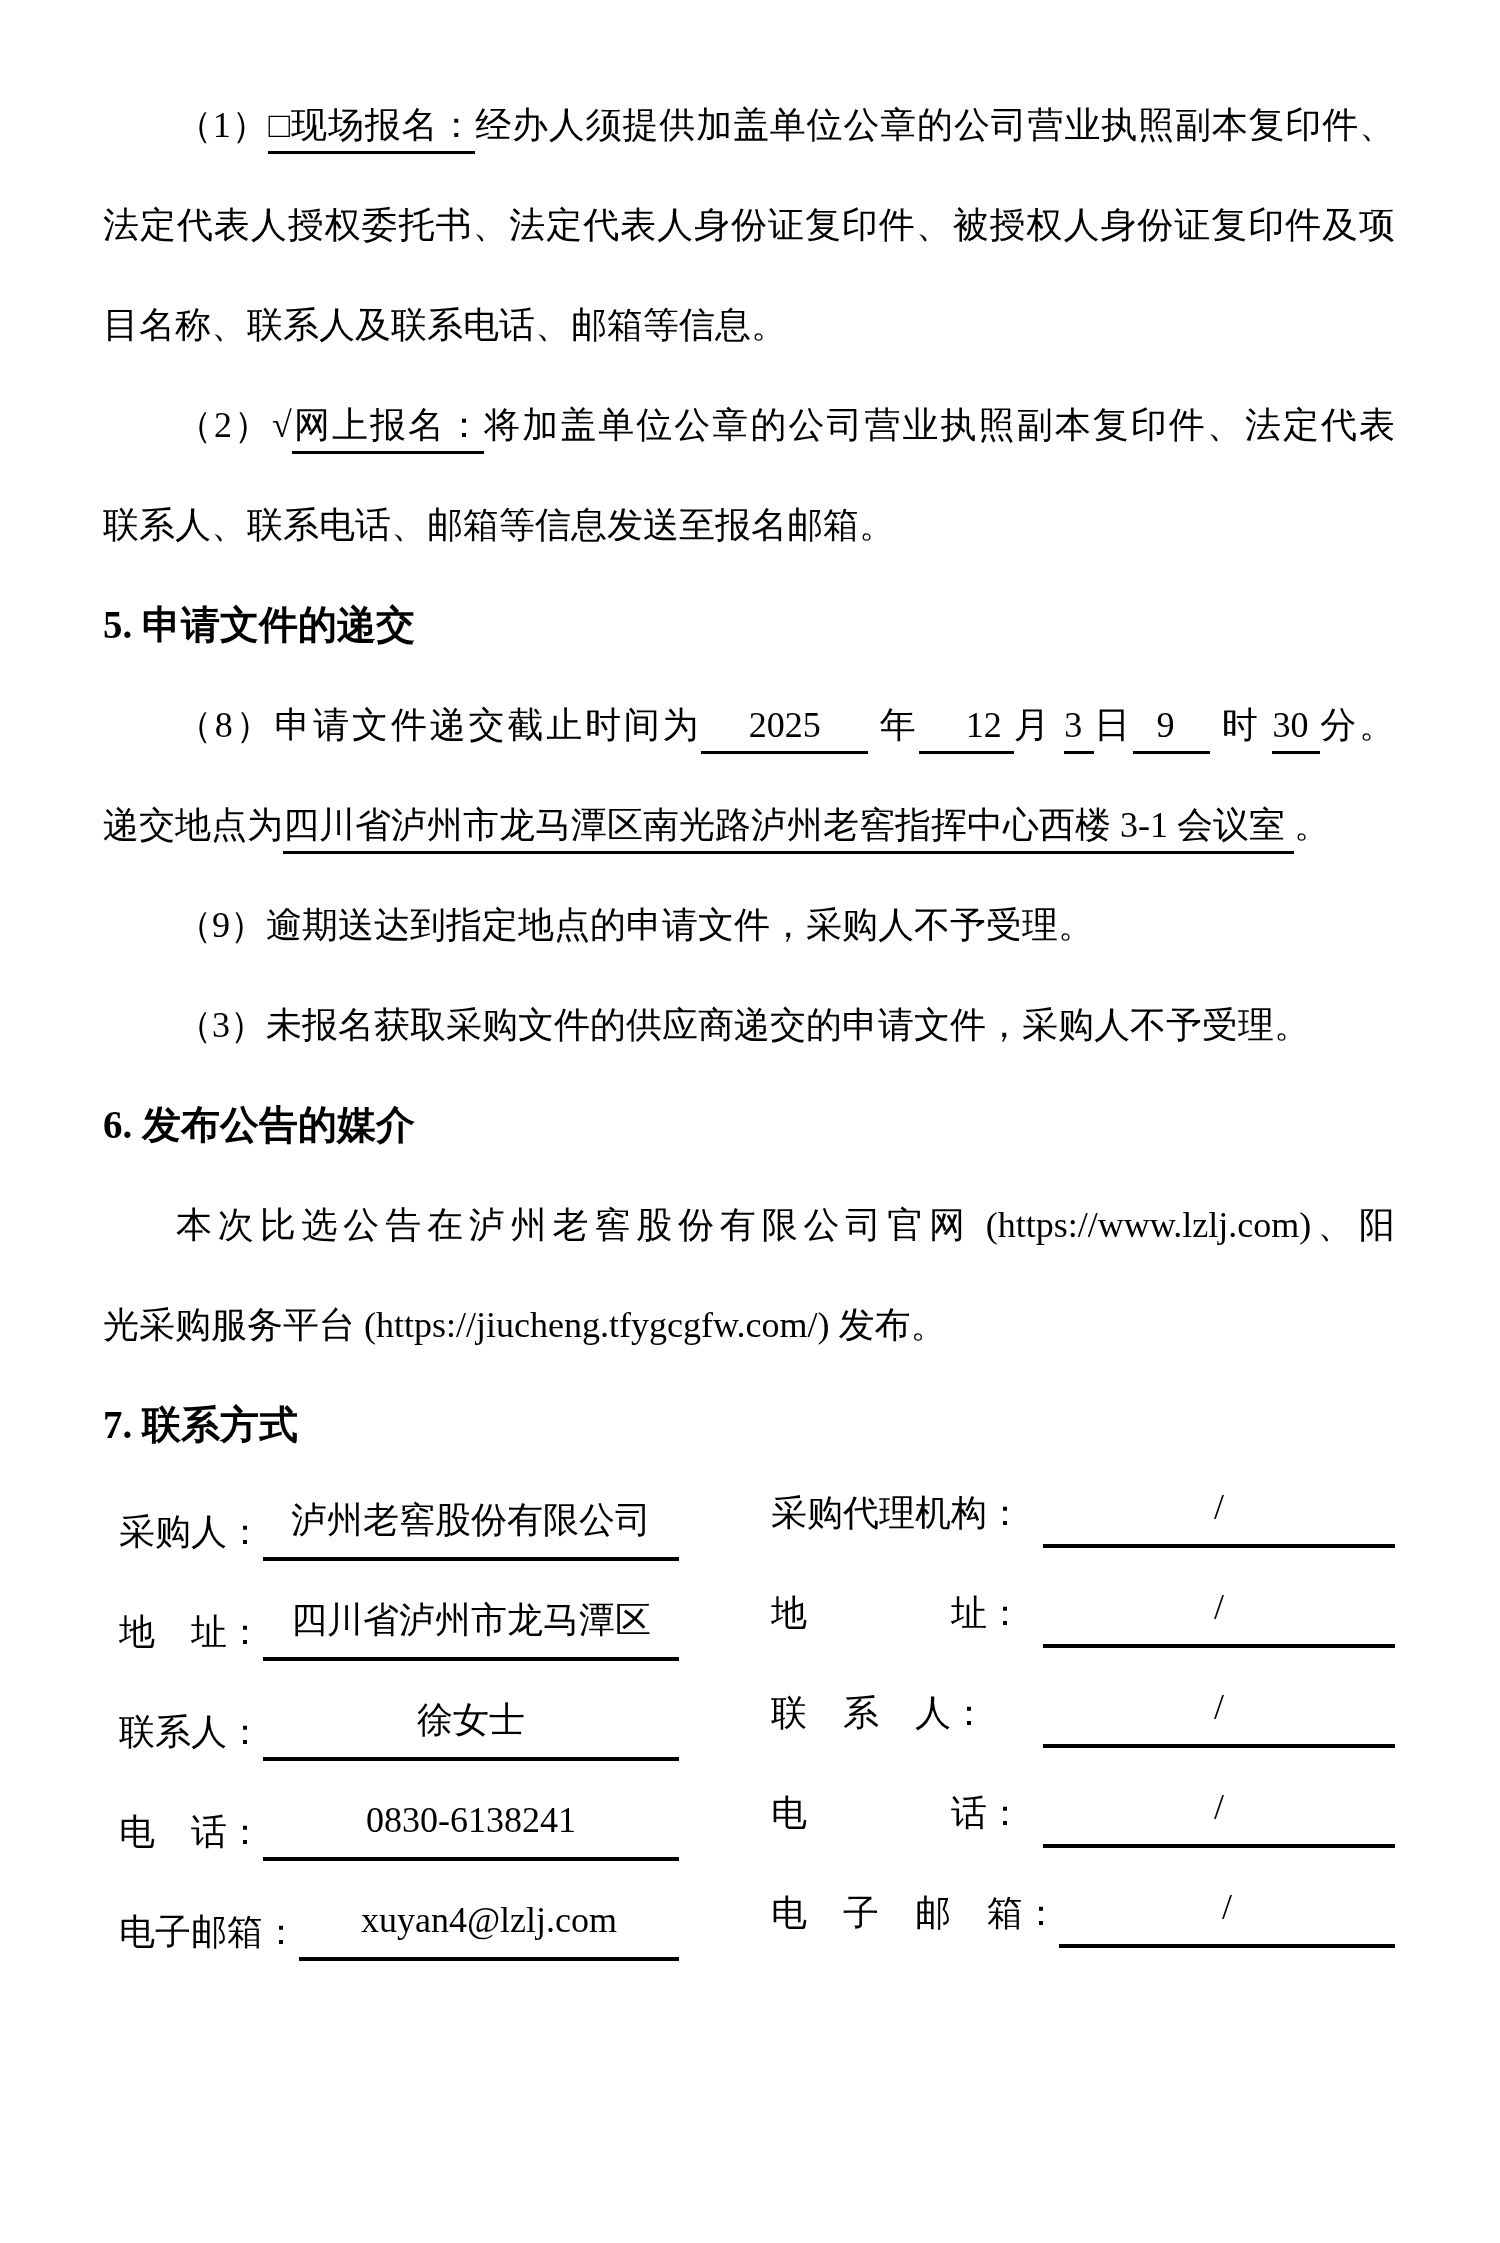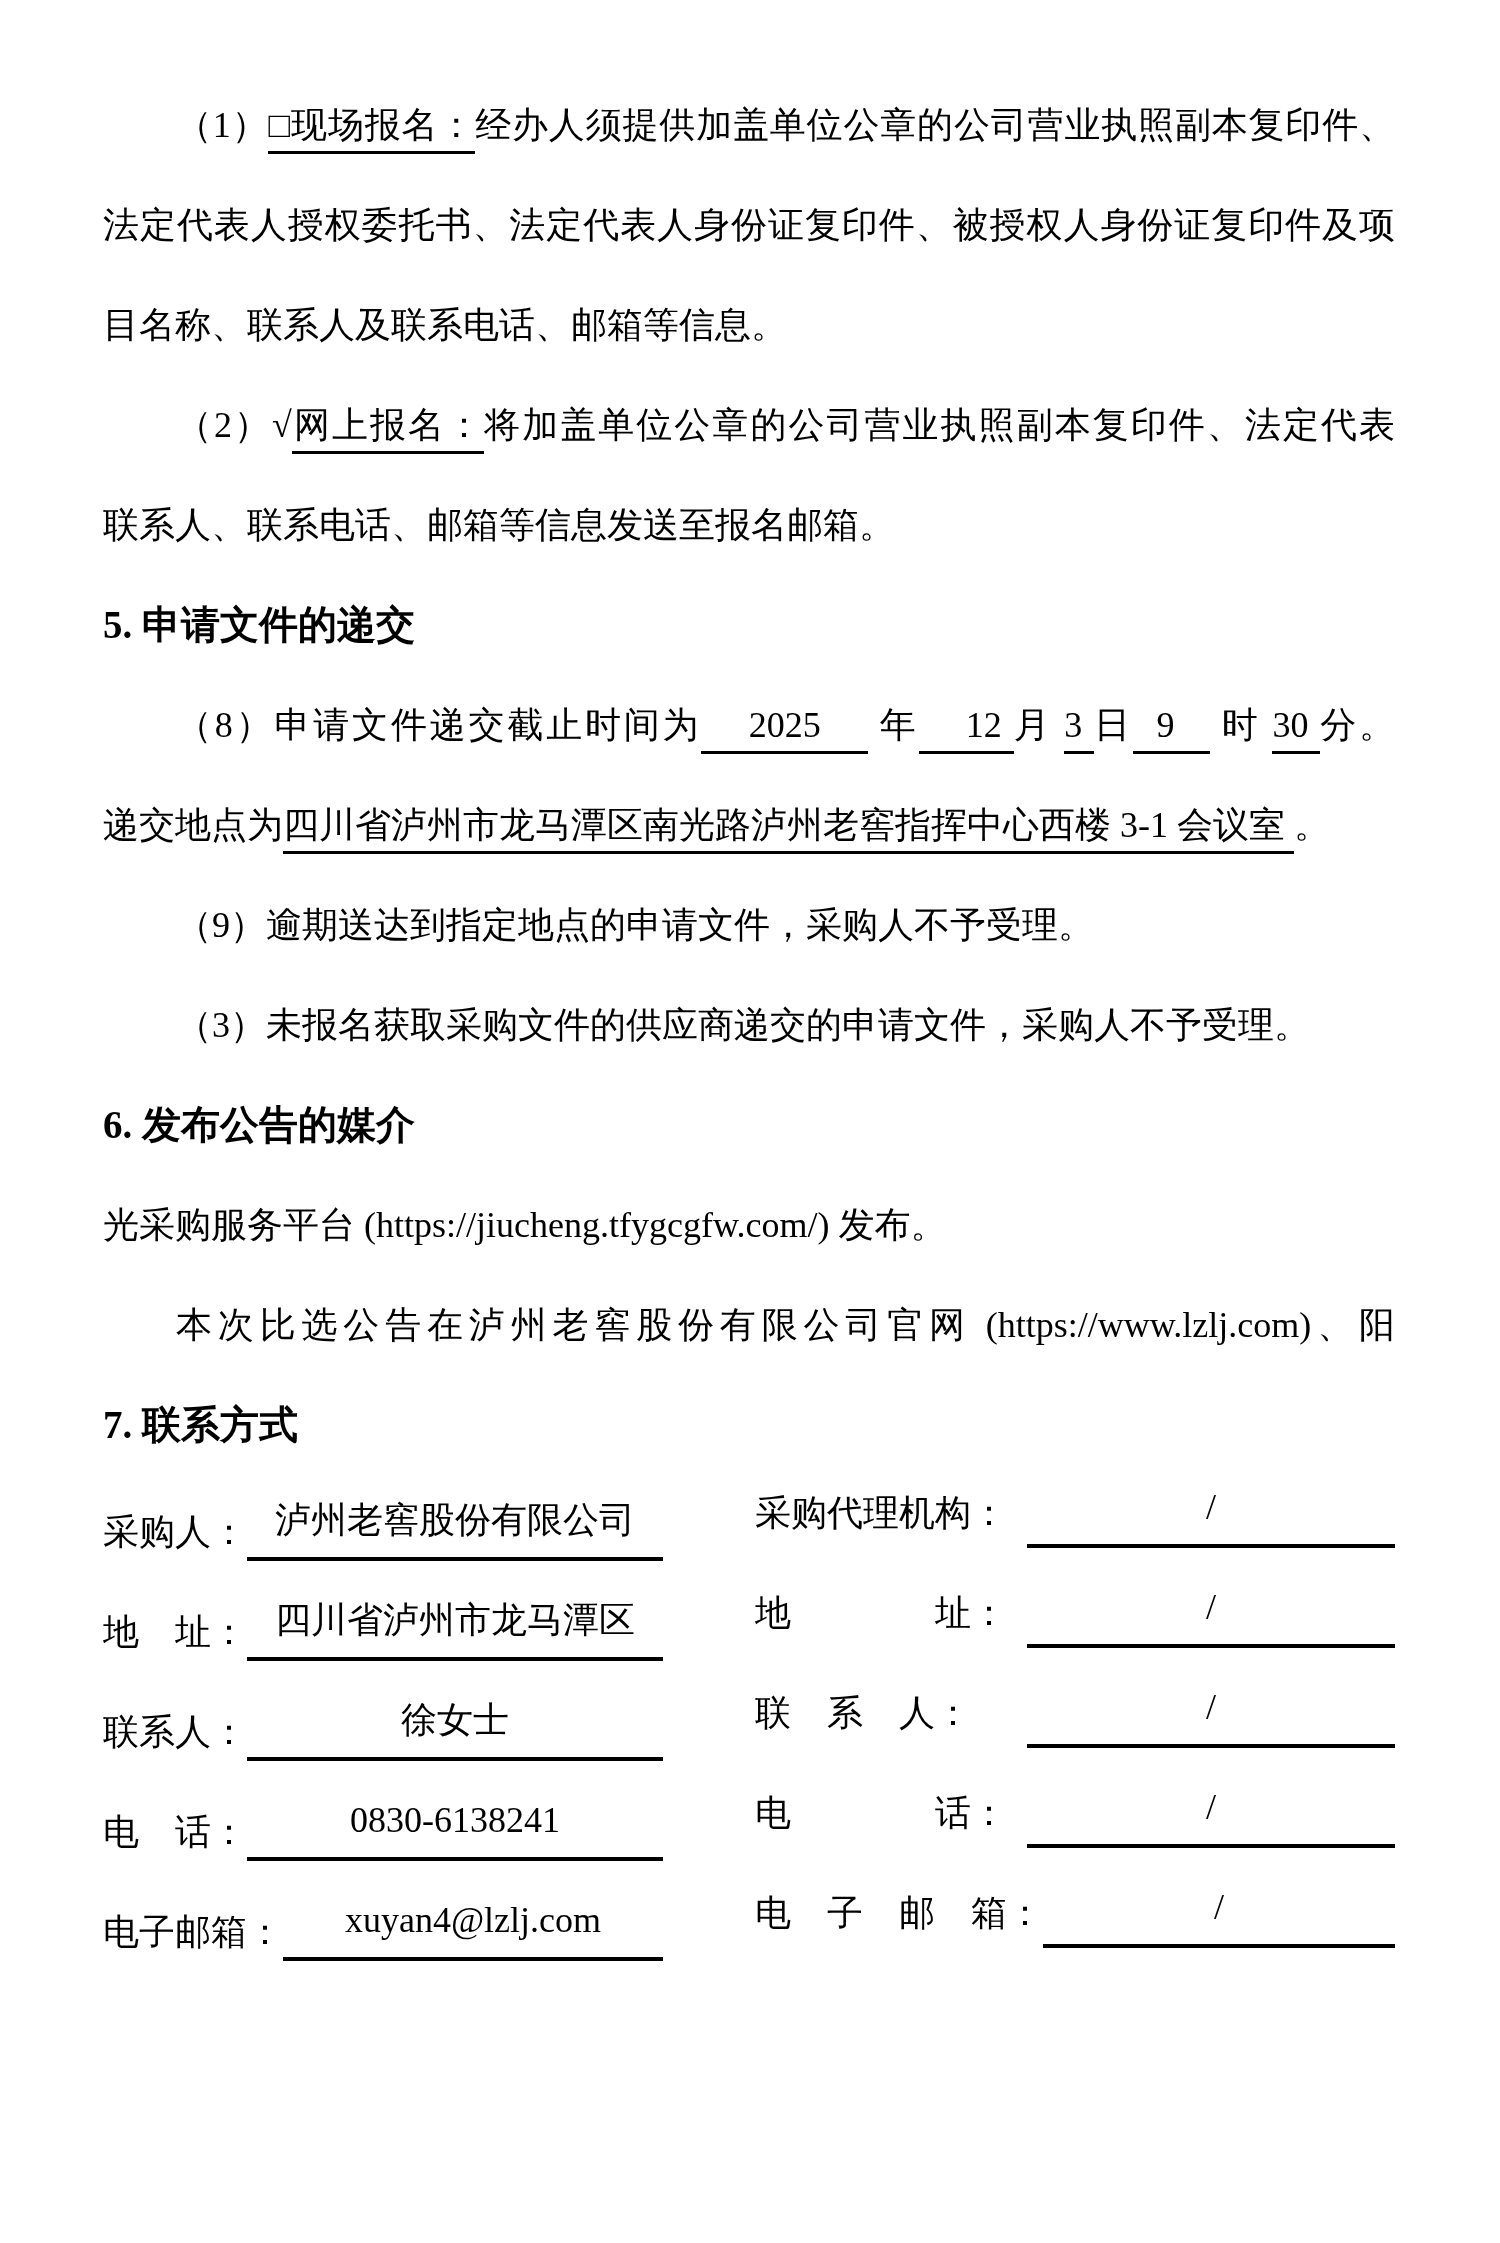--- a/index.html
+++ b/index.html
@@ -44,21 +44,21 @@
     display: flex;
     height: 100px;
     font-size: 36px;
   }
   .cell {
     display: flex;
     align-items: flex-end;
     box-sizing: border-box;
     padding-bottom: 14px;
   }
-  .cleft  { width: 560px; }
+  .cleft  { width: 560px; margin-left: 16px; }
   .cright { flex: 1; margin-left: 92px; align-items: center; }
   .clabel {
     white-space: pre;
     flex: 0 0 auto;
     padding-bottom: 8px;
     line-height: 1.1;
   }
   .rlabel { min-width: 272px; }
   .cblank {
     flex: 1;
@@ -78,22 +78,22 @@
     <div class="line jfull"><span>法定代表人授权委托书、法定代表人身份证复印件、被授权人身份证复印件及项</span></div>
     <div class="line"><span>目名称、联系人及联系电话、邮箱等信息。</span></div>
     <div class="line indent jfull"><span>（2）√</span><span class="u">网上报名：</span><span>将加盖单位公章的公司营业执照副本复印件、法定代表</span></div>
     <div class="line"><span>联系人、联系电话、邮箱等信息发送至报名邮箱。</span></div>
     <div class="line heading"><span>5. 申请文件的递交</span></div>
     <div class="line indent jfull"><span>（8）申请文件递交截止时间为</span><span class="u">    2025    </span><span> 年</span><span class="u">    12 </span><span>月 </span><span class="u">3 </span><span>日</span><span class="u">  9   </span><span> 时 </span><span class="u">30 </span><span>分。</span></div>
     <div class="line"><span>递交地点为</span><span class="u">四川省泸州市龙马潭区南光路泸州老窖指挥中心西楼 3-1 会议室 </span><span>。</span></div>
     <div class="line indent"><span>（9）逾期送达到指定地点的申请文件，采购人不予受理。</span></div>
     <div class="line indent"><span>（3）未报名获取采购文件的供应商递交的申请文件，采购人不予受理。</span></div>
     <div class="line heading"><span>6. 发布公告的媒介</span></div>
+    <div class="line indent jfull"><span>本次比选公告在泸州老窖股份有限公司官网 (https://www.lzlj.com)、阳</span></div>
     <div class="line"><span>光采购服务平台 (https://jiucheng.tfygcgfw.com/) 发布。</span></div>
-    <div class="line indent jfull"><span>本次比选公告在泸州老窖股份有限公司官网 (https://www.lzlj.com)、阳</span></div>
     <div class="line heading"><span>7. 联系方式</span></div>
     <div class="crow">
       <div class="cell cleft">
         <span class="clabel">采购人：</span>
         <span class="cblank">泸州老窖股份有限公司</span>
       </div>
       <div class="cell cright">
         <span class="clabel rlabel">采购代理机构：</span>
         <span class="cblank">/</span>
       </div>

